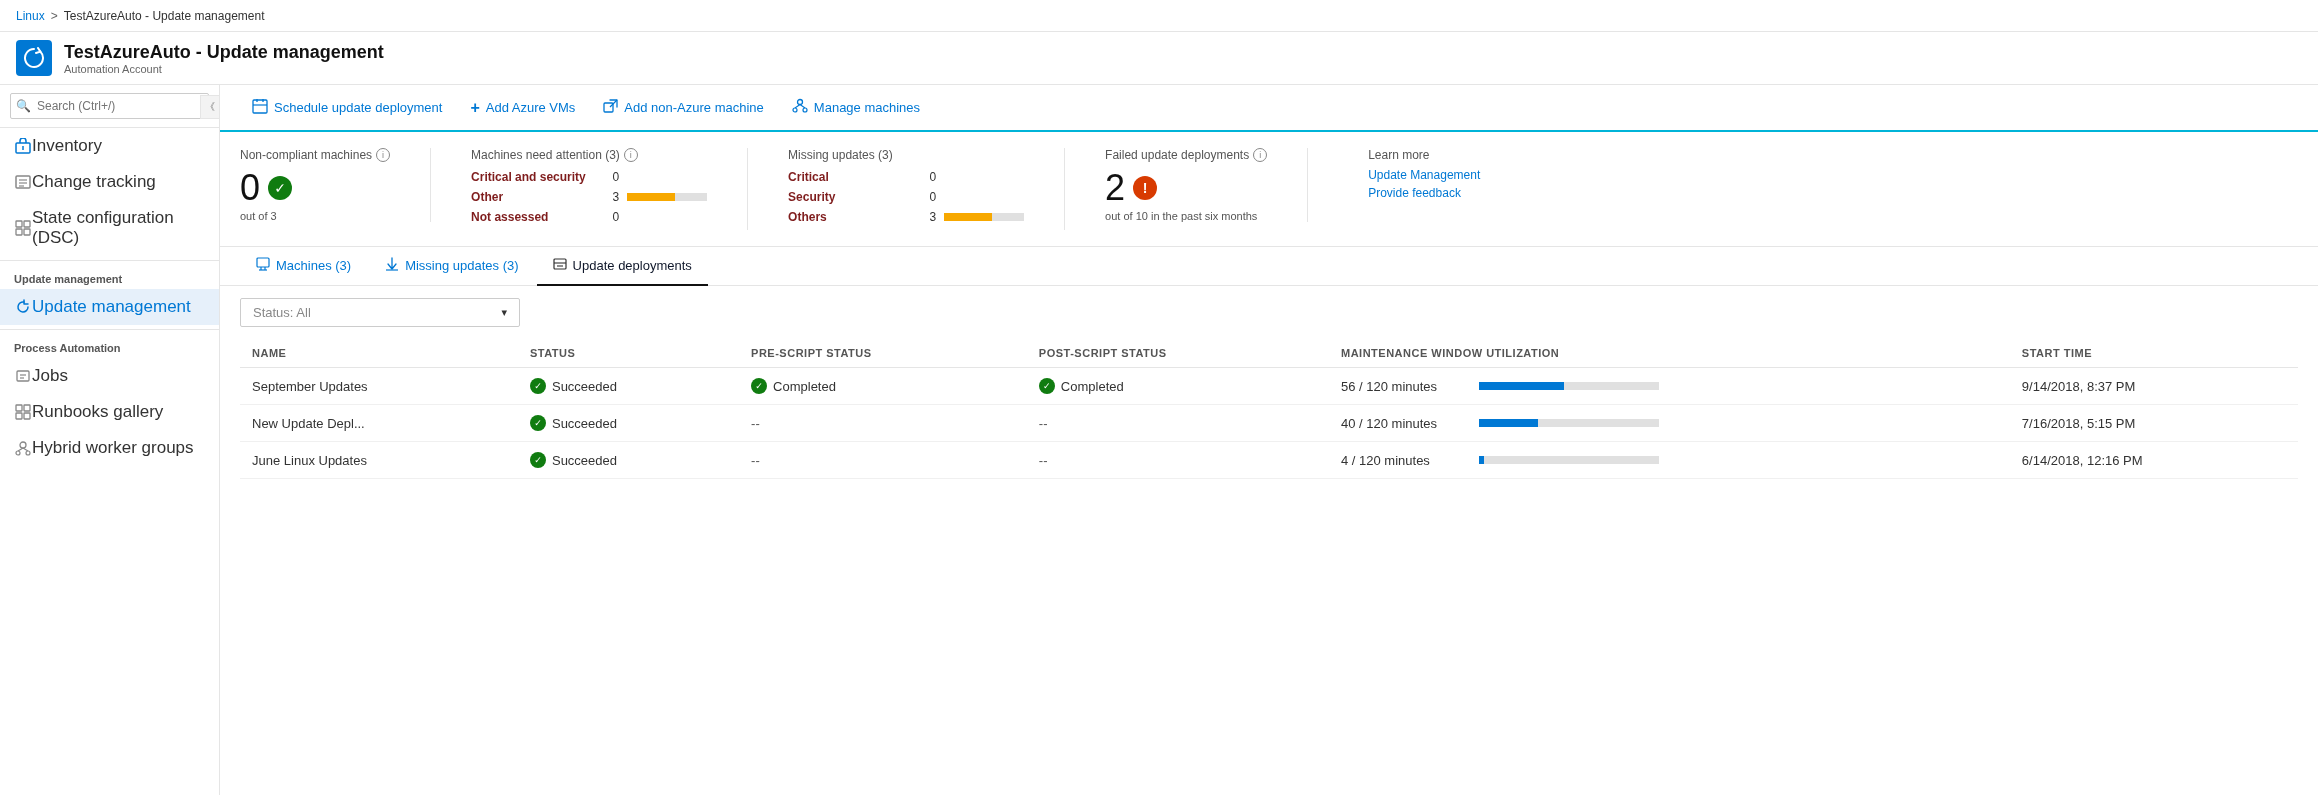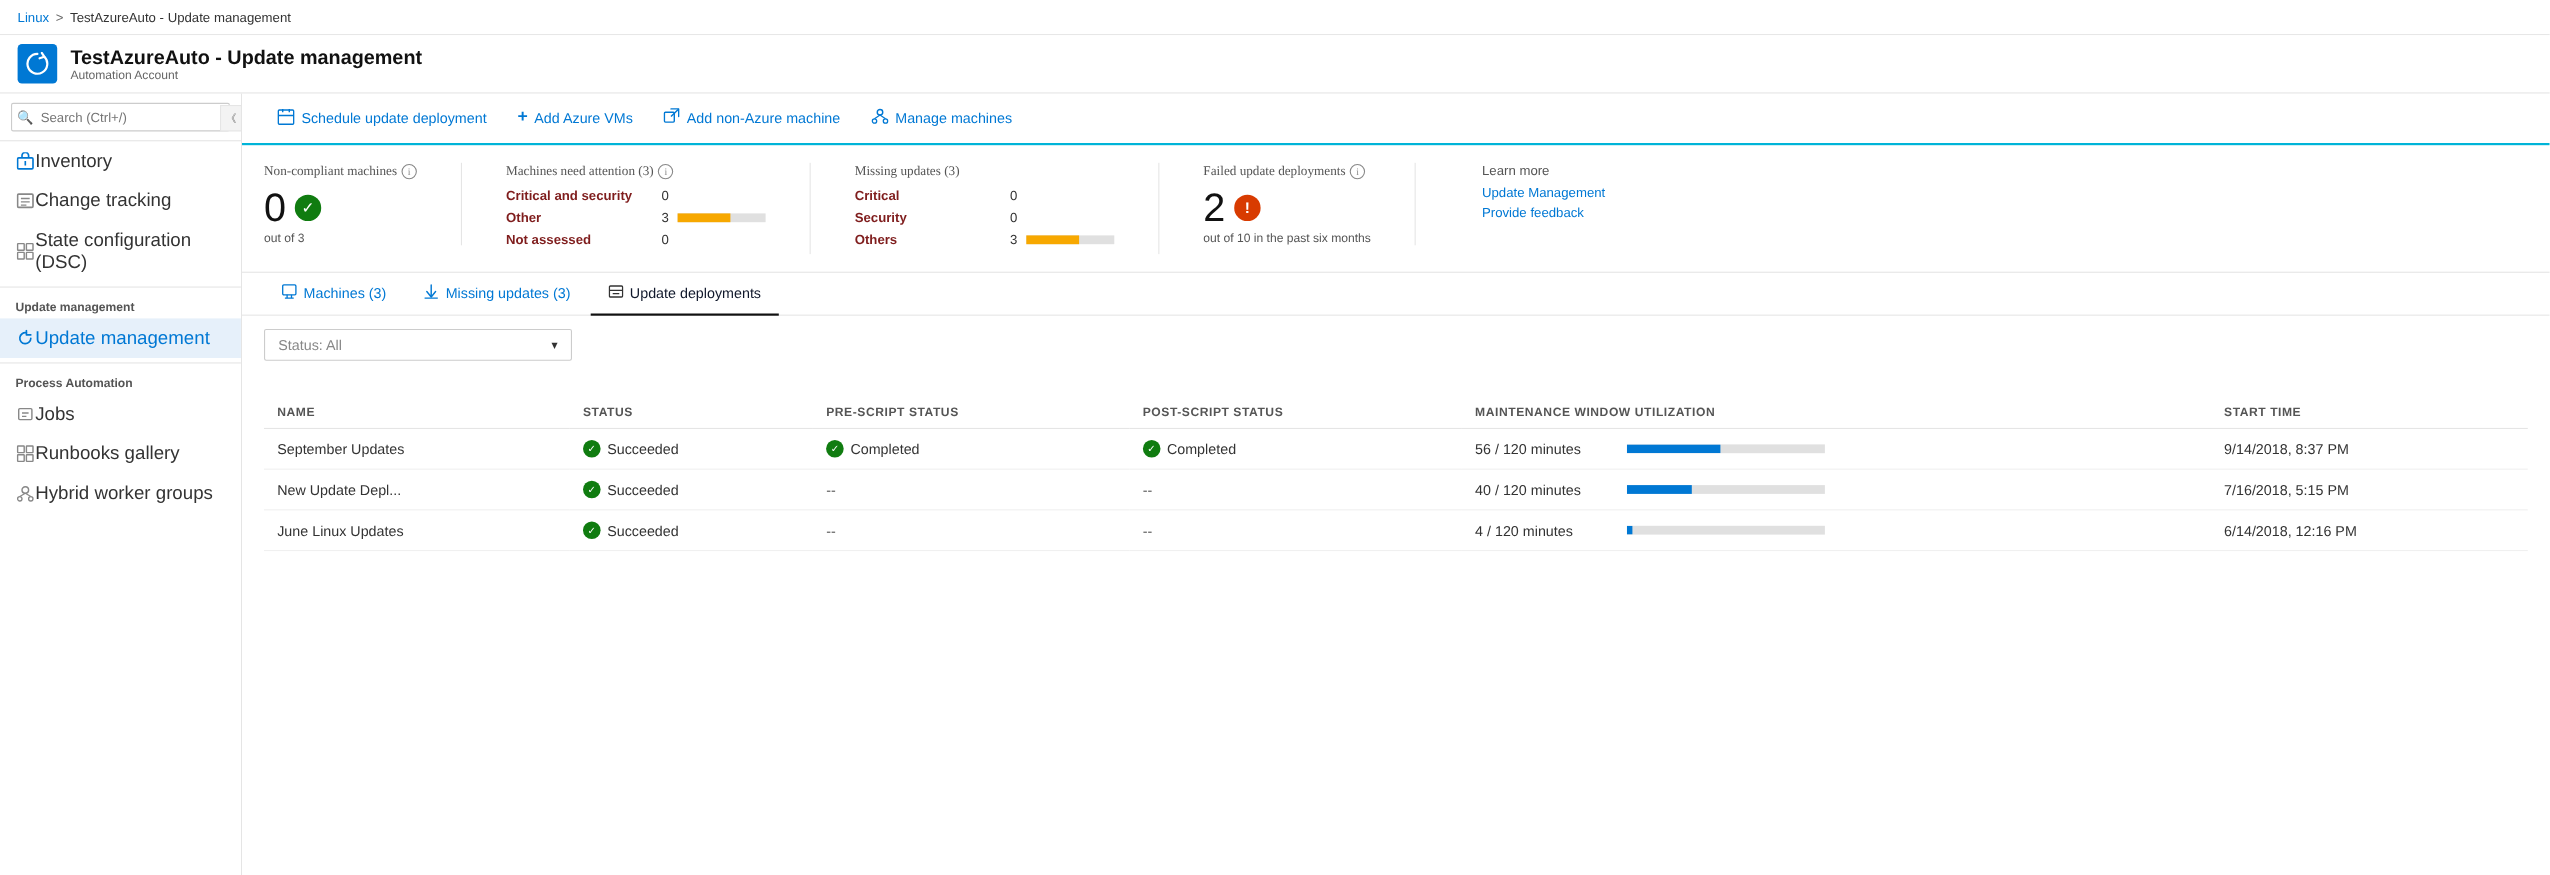--- a/index.html
+++ b/index.html
@@ -110,21 +110,21 @@
     
     .content-area {
       flex: 1;
       overflow-y: auto;
       padding: 0;
     }
 
     
     .toolbar {
       display: flex;
-      align-items: flex-start;
+      align-items: center;
       padding: 8px 20px;
       gap: 4px;
       border-bottom: 2px solid #00b4d8;
     }
     .toolbar-btn {
       display: flex;
       align-items: center;
       gap: 6px;
       padding: 5px 12px;
       color: #0078d4;
@@ -149,23 +149,21 @@
       border-right: 1px solid #e5e5e5;
       margin-right: 40px;
       min-width: 120px;
     }
     .stat-block:last-child { border-right: none; }
     .stat-label {
       font-size: 12px;
       color: #555;
       margin-bottom: 8px;
       display: flex;
-      align-items: center;
       gap: 4px;
-      font-family: Liberation Serif, serif;
     }
     .stat-label .info-icon {
       width: 14px; height: 14px;
       border-radius: 50%;
       border: 1px solid #888;
       display: flex; align-items: center; justify-content: center;
       font-size: 9px;
       color: #888;
       cursor: pointer;
     }
@@ -258,21 +256,20 @@
       font-size: 13px;
       color: #888;
     }
     .status-dropdown .chevron { color: #333; font-size: 11px; }
 
     
     .data-table {
       width: 100%;
       border-collapse: collapse;
       padding: 0 20px;
-      margin-top: 21px;
     }
     .table-wrap { padding: 0 20px; }
     .data-table th {
       text-align: left;
       font-size: 11px;
       font-weight: 600;
       color: #555;
       padding: 8px 12px;
       border-bottom: 1px solid #e5e5e5;
       letter-spacing: 0.5px;

